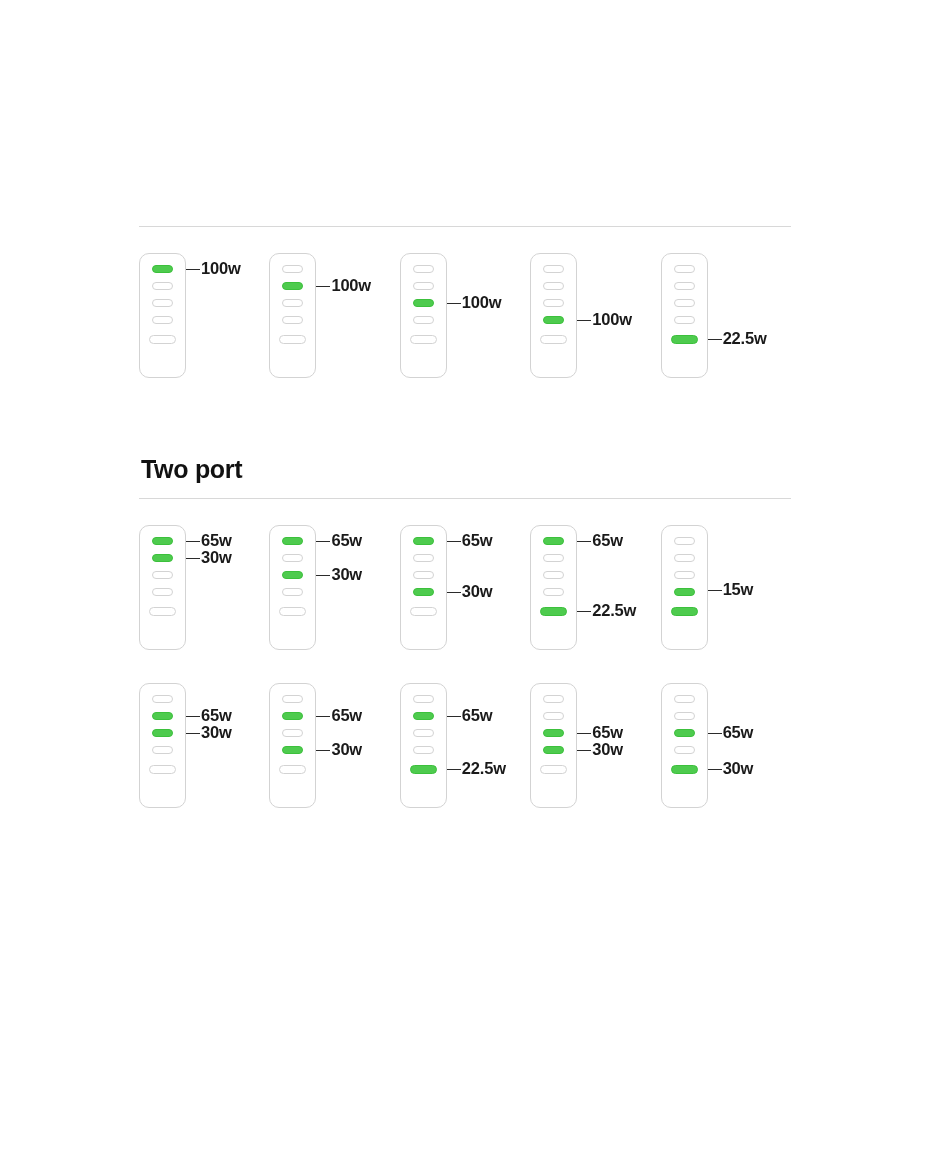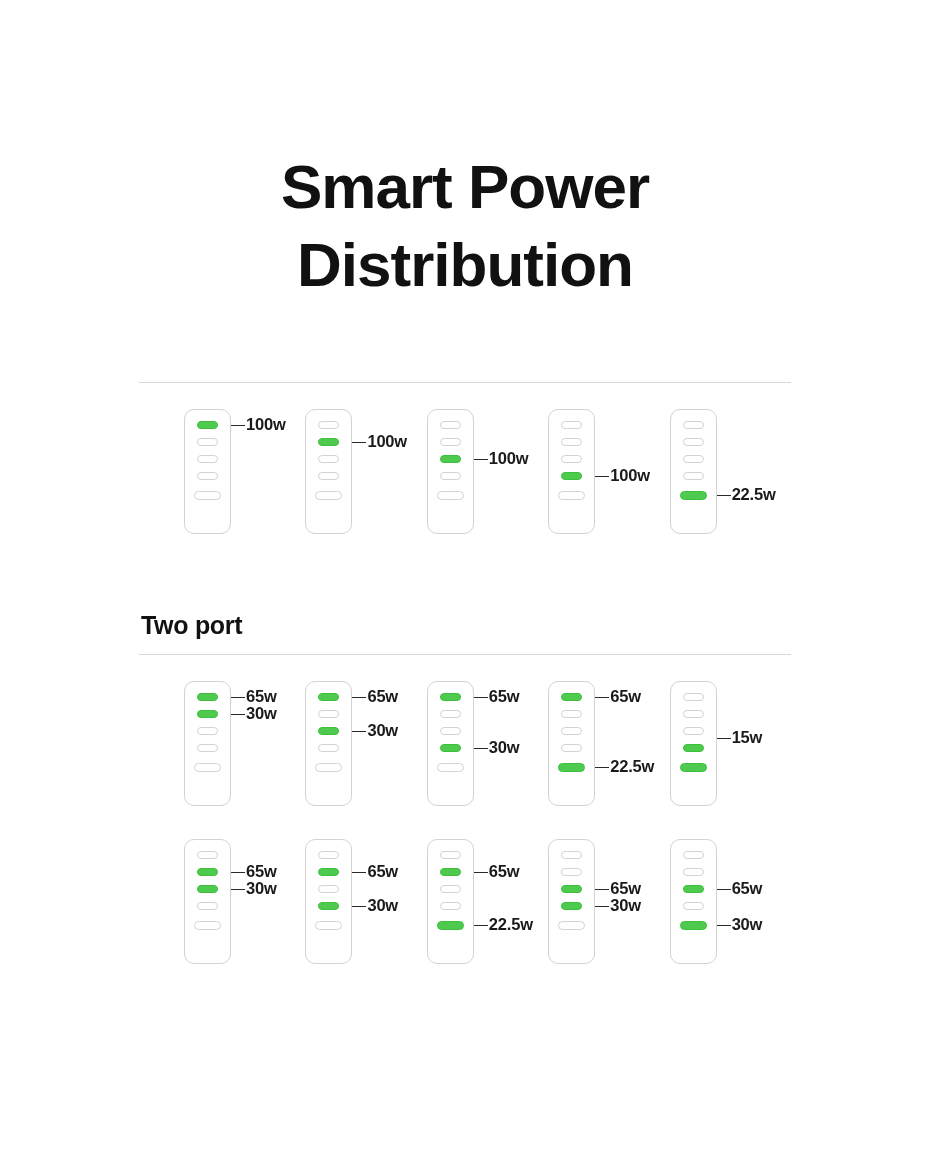--- a/index.html
+++ b/index.html
@@ -63,21 +63,20 @@
     background: #d8d8d8;
     margin-top: 14px;
   }
 
   
   .row {
     display: flex;
     justify-content: flex-start;
     align-items: flex-start;
     margin-top: 26px;
-    margin-left: 45px;
   }
   .row.row-two-b { margin-top: 18px; }
 
   .device-cell {
     width: 131px;
     position: relative;
     height: 140px;
   }
 
   .device {
@@ -140,24 +139,20 @@
     height: 1.6px;
     background: #2b2b2b;
   }
 </style>
 </head>
 <body>
 
 <div class="page">
 
   <div class="header">
-    <h1 class="title">
-      <span>Smart Power</span><br>
-      <span>Distribution</span>
-    </h1>
   </div>
 
   <div class="section section-one">
     <div class="rule"></div>
     <div class="row">
         <div class="device-cell">
           <div class="device" style="left: 0px;">
             <div class="ports">
               <div class="port active"></div>
               <div class="port"></div>
@@ -278,21 +273,21 @@
         <div class="device-cell">
           <div class="device" style="left: 0px;">
             <div class="ports">
               <div class="port"></div>
               <div class="port"></div>
               <div class="port"></div>
               <div class="port active"></div>
               <div class="port wide active"></div>
             </div>
           </div>
-          <div class="label" style="top: 47px; left: 62px;">15w</div>
+          <div class="label" style="top: 55px; left: 62px;">15w</div>
         </div>
       </div>
     <div class="row row-two-b">
         <div class="device-cell">
           <div class="device" style="left: 0px;">
             <div class="ports">
               <div class="port"></div>
               <div class="port active"></div>
               <div class="port active"></div>
               <div class="port"></div>

